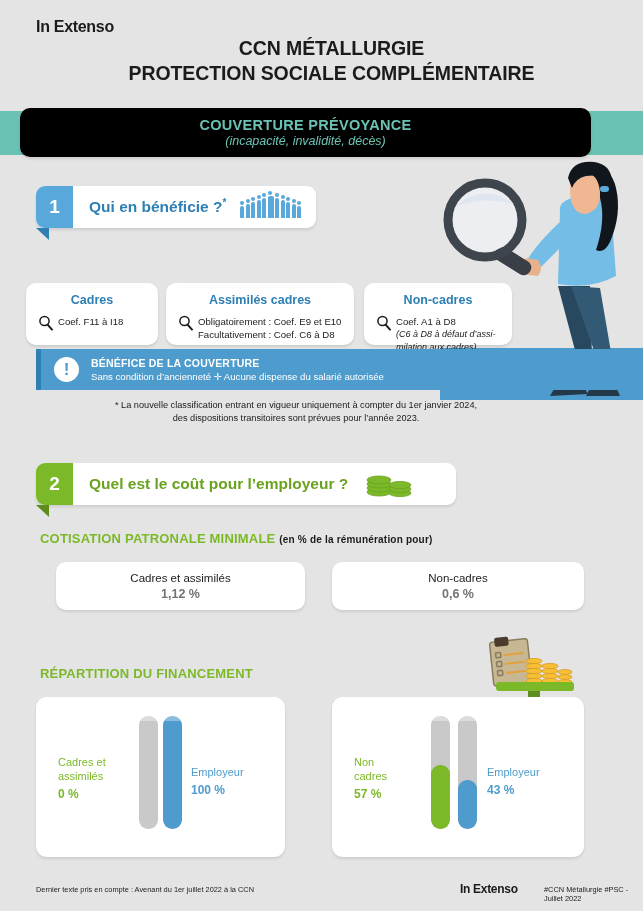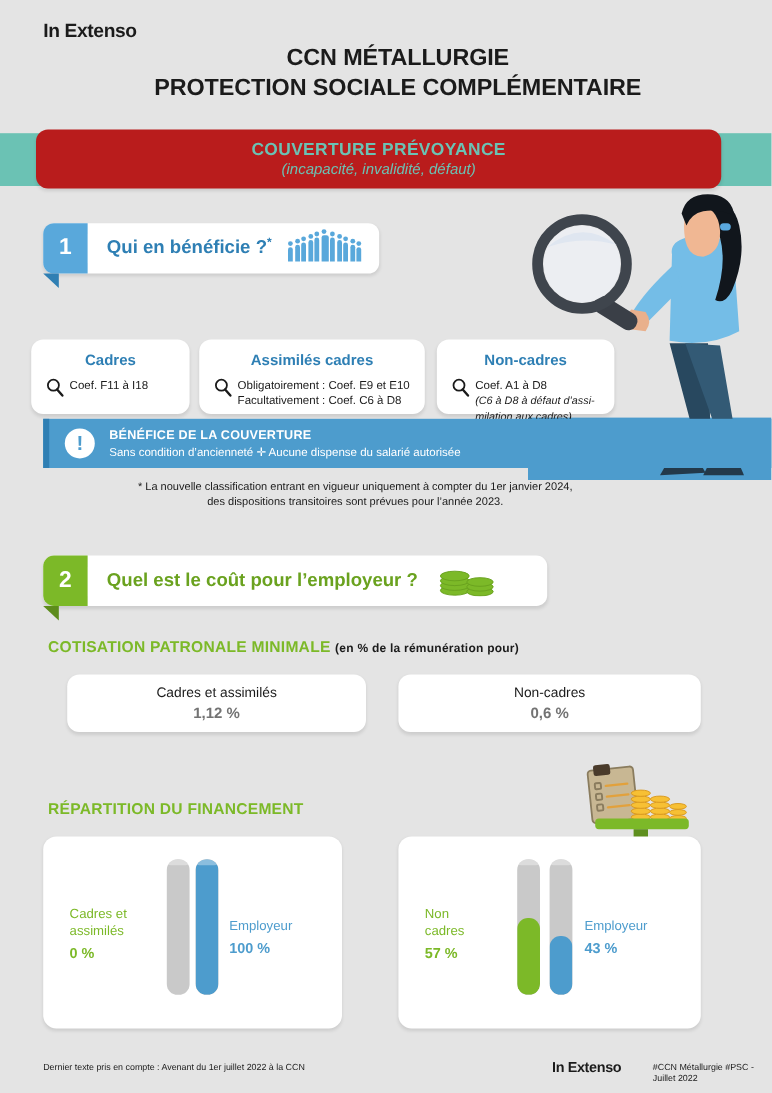--- a/index.html
+++ b/index.html
@@ -23,22 +23,22 @@
     letter-spacing: -0.1px; line-height: 25px;
   }
 
   
   .teal-bar {
     position: absolute; top: 111px; height: 44px; background: #6bc2b4;
   }
   .teal-left { left: 0; width: 96px; }
   .teal-right { left: 547px; width: 96px; }
   .subtitle-card {
-    position: absolute; left: 30px; top: 108px; width: 571px; height: 49px;
-    background: #b91c1c; border-radius: 10px;
+    position: absolute; left: 20px; top: 108px; width: 571px; height: 49px;
+    background: #000000; border-radius: 10px;
     box-shadow: 0 2px 3px rgba(0,0,0,0.10);
     display: flex; flex-direction: column; align-items: center; justify-content: center;
   }
   .subtitle-main {
     font-size: 14.5px; font-weight: bold; color: #6bc2b4; letter-spacing: 0.3px;
   }
   .subtitle-sub {
     font-size: 12.5px; font-style: italic; color: #6bc2b4; margin-top: 1px;
   }
 
@@ -177,21 +177,21 @@
   <div class="title-block">
     <div class="title-line">CCN MÉTALLURGIE</div>
     <div class="title-line">PROTECTION SOCIALE COMPLÉMENTAIRE</div>
   </div>
 
   <div class="teal-bar teal-left"></div>
   <div class="teal-bar teal-right"></div>
 
   <div class="subtitle-card">
     <div class="subtitle-main">COUVERTURE PRÉVOYANCE</div>
-    <div class="subtitle-sub">(incapacité, invalidité, défaut)</div>
+    <div class="subtitle-sub">(incapacité, invalidité, décès)</div>
   </div>
 
   <div class="illus-person">
     <svg width="203" height="242" viewBox="0 0 203 242">
 
       <rect x="0" y="190" width="203" height="52" fill="#4d9ccd"></rect>
 
       <path d="M118 128 L150 128 L152 200 L140 228 L126 226 L136 196 Z" fill="#28485f"></path>
       <path d="M131 128 L160 130 L172 200 L172 226 L158 228 L156 198 Z" fill="#335a75"></path>
 

